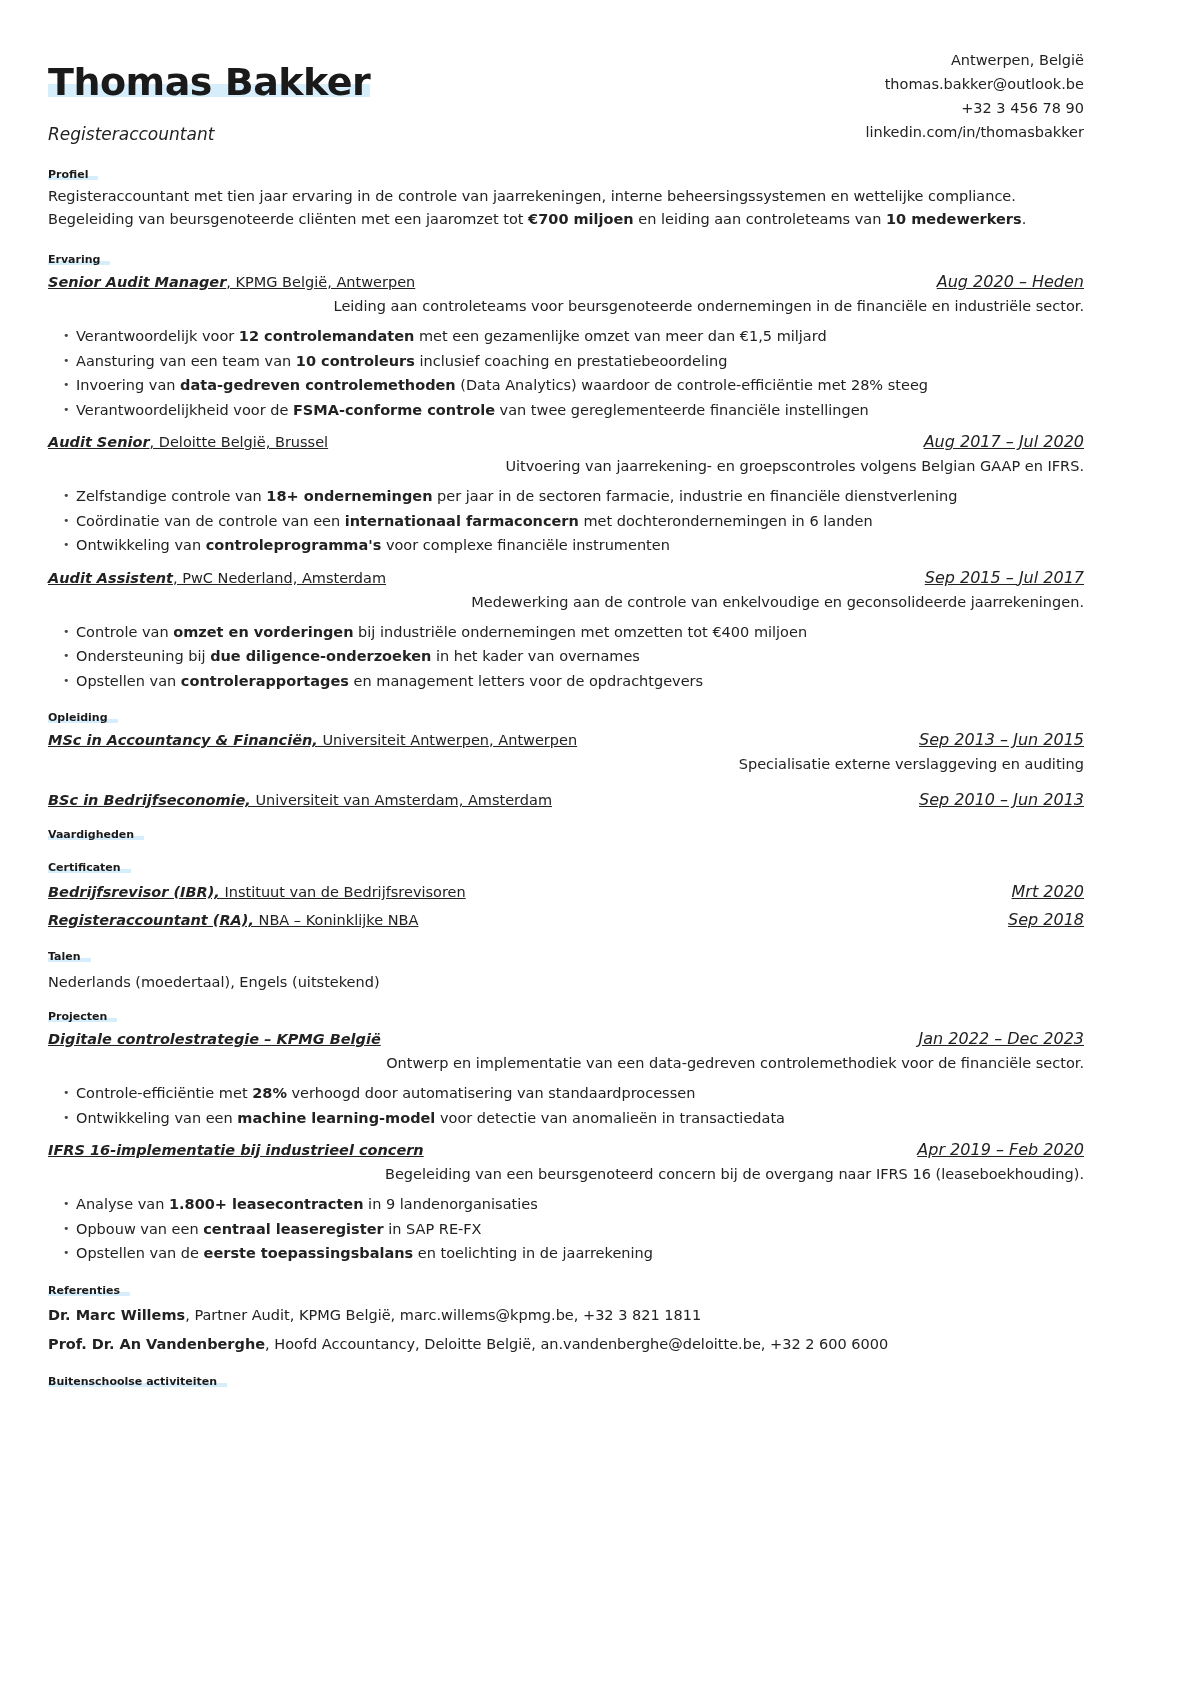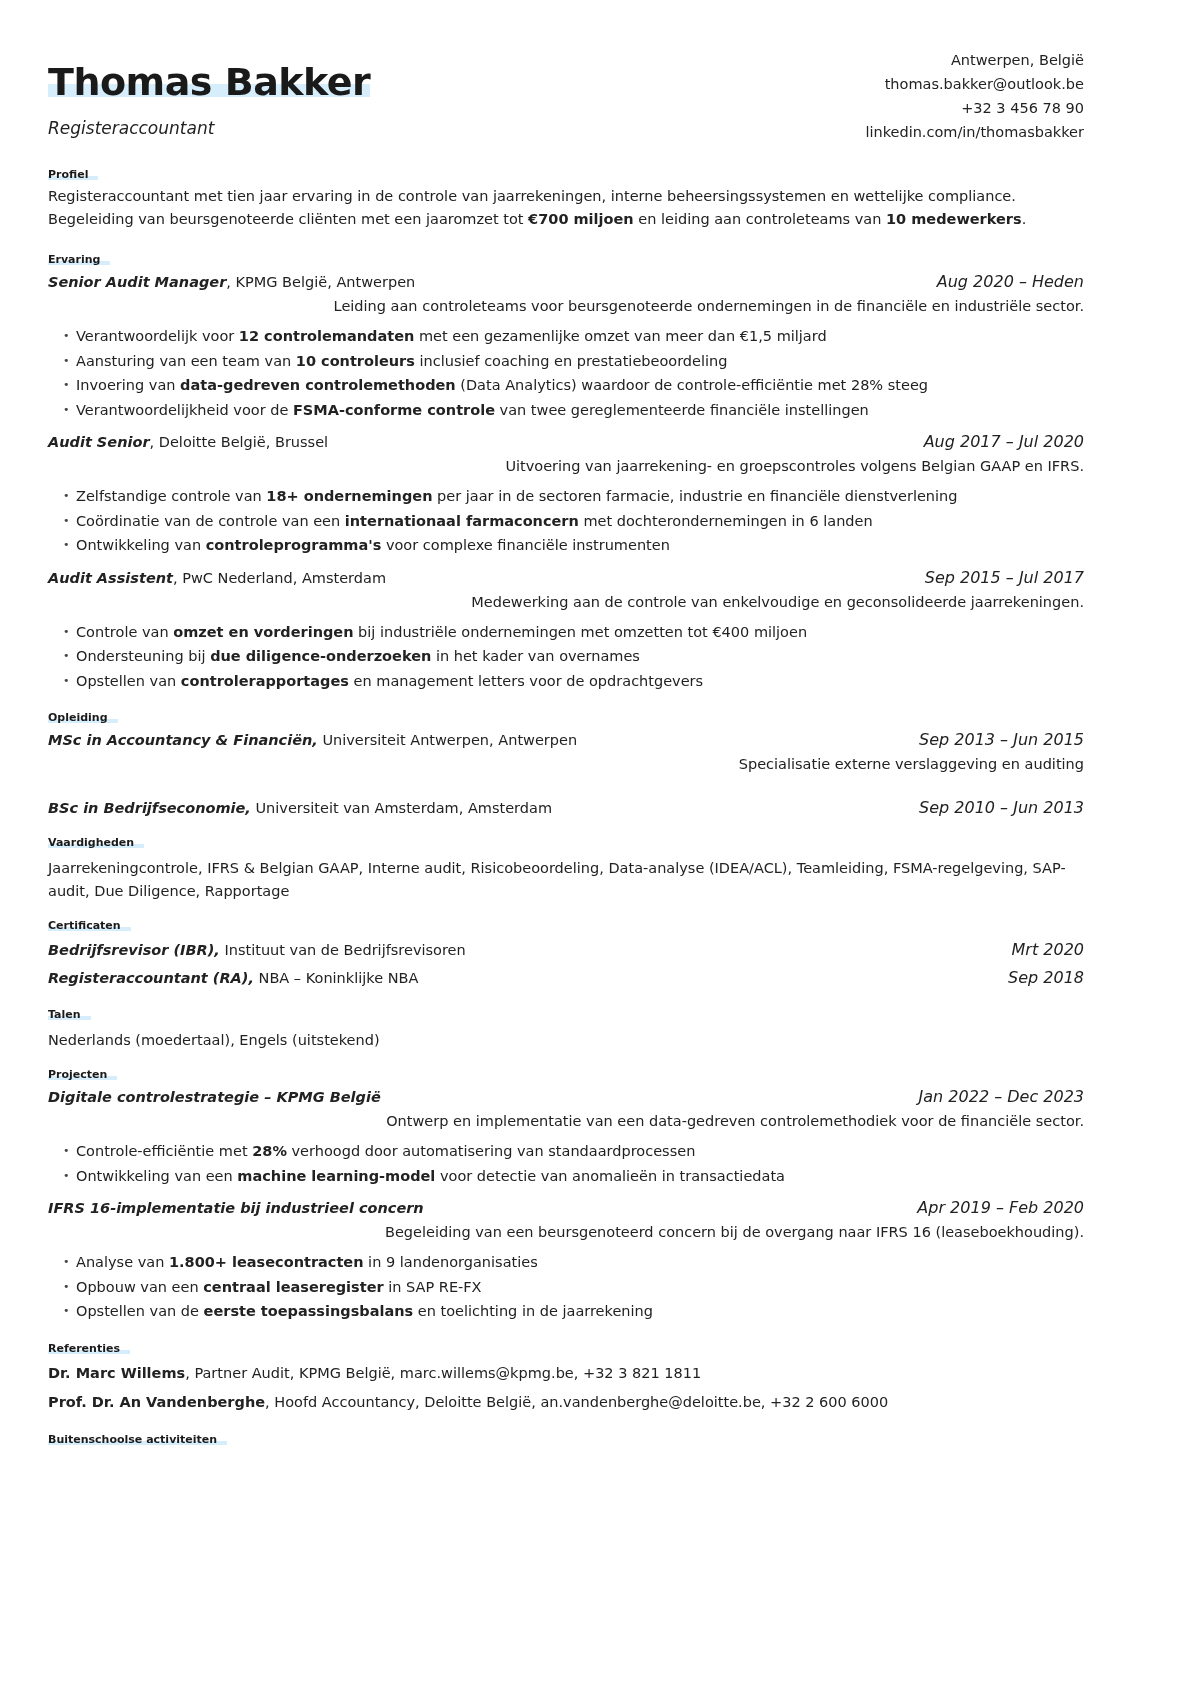--- a/index.html
+++ b/index.html
@@ -9,31 +9,31 @@
       color: #222222;
       font-size: 15px;
     }
     .page { position: relative; padding: 52px 48px 0 48px; box-sizing: border-box; width: 1132px; }
     .header { display: flex; justify-content: space-between; align-items: flex-start; margin-bottom: 20px; }
     .name {
       font-size: 38px; font-weight: bold; color: #1a1a1a; margin: 8px 0 0 0; letter-spacing: -0.5px;
       display: inline-block; line-height: 44px;
       background: linear-gradient(to bottom, transparent 55%, #d6eefc 55%, #d6eefc 85%, transparent 85%);
     }
-    .title { font-style: italic; font-size: 17px; margin-top: 14px; color: #222; }
+    .title { font-style: italic; font-size: 17px; margin-top: 20px; color: #222; }
     .contact { text-align: right; font-size: 14.5px; line-height: 24px; color: #222; margin-top: -4px; }
     .section { margin-bottom: 12px; }
     .section-heading {
       font-size: 11px; font-weight: bold; color: #1a1a1a; display: inline-block; margin: 4px 0 4px 0;
       padding-right: 10px;
       background: linear-gradient(to bottom, transparent 65%, #d6eefc 65%, #d6eefc 92%, transparent 92%);
     }
     p.body { margin: 0; font-size: 14.5px; line-height: 23px; }
     .entry { margin-bottom: 8px; }
-    .entry-head { display: flex; justify-content: space-between; align-items: baseline; font-size: 14.5px; line-height: 24px; }
+    .entry-head { display: flex; justify-content: space-between; align-items: baseline; font-size: 14.5px; line-height: 24px; text-decoration: underline; }
     .entry-head .role { font-weight: bold; font-style: italic; }
     .date { font-style: italic; font-size: 16px; color: #222; }
     .desc { font-size: 14.5px; line-height: 24px; text-align: right; }
     ul.bullets { margin: 6px 0 4px 0; padding-left: 28px; list-style: none; }
     ul.bullets li { position: relative; font-size: 14.5px; line-height: 24.5px; padding-left: 0; }
     ul.bullets li::before { content: "•"; position: absolute; left: -13px; font-size: 11px; color: #444; }
     b { font-weight: bold; }
     .ref-line { font-size: 14.5px; line-height: 29px; }
   </style>
 </head>
@@ -105,31 +105,30 @@
 
   <div class="section" style="margin-top:14px;">
     <div class="section-heading">Opleiding</div>
     <div class="entry">
       <div class="entry-head">
         <div><span class="role">MSc in Accountancy &amp; Financiën,</span><span> Universiteit Antwerpen, Antwerpen</span></div>
         <span class="date">Sep 2013 – Jun 2015</span>
       </div>
       <div class="desc">Specialisatie externe verslaggeving en auditing</div>
     </div>
-    <div class="entry" style="margin-top:20px;">
+    <div class="entry" style="margin-top:12px;">
       <div class="entry-head">
         <div><span class="role">BSc in Bedrijfseconomie,</span><span> Universiteit van Amsterdam, Amsterdam</span></div>
         <span class="date">Sep 2010 – Jun 2013</span>
       </div>
     </div>
   </div>
 
   <div class="section">
     <div class="section-heading">Vaardigheden</div>
-    <p class="body" style="margin-top:4px;">Jaarrekeningcontrole, IFRS &amp; Belgian GAAP, Interne audit, Risicobeoordeling, Data-analyse (IDEA/ACL), Teamleiding, FSMA-regelgeving, SAP-audit, Due Diligence, Rapportage</p>
   </div>
 
   <div class="section">
     <div class="section-heading">Certificaten</div>
     <div class="entry-head" style="line-height:28px;">
       <div><span class="role">Bedrijfsrevisor (IBR),</span><span> Instituut van de Bedrijfsrevisoren</span></div>
       <span class="date">Mrt 2020</span>
     </div>
     <div class="entry-head" style="line-height:28px;">
       <div><span class="role">Registeraccountant (RA),</span><span> NBA – Koninklijke NBA</span></div>

